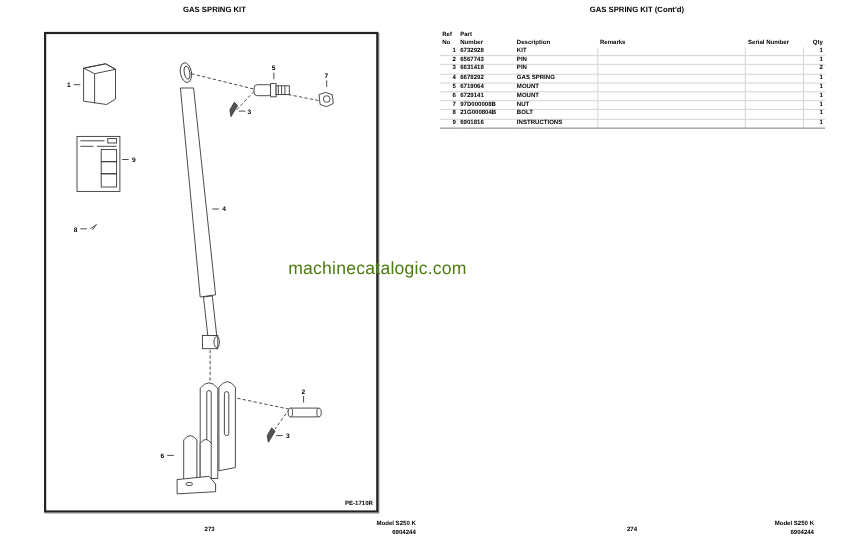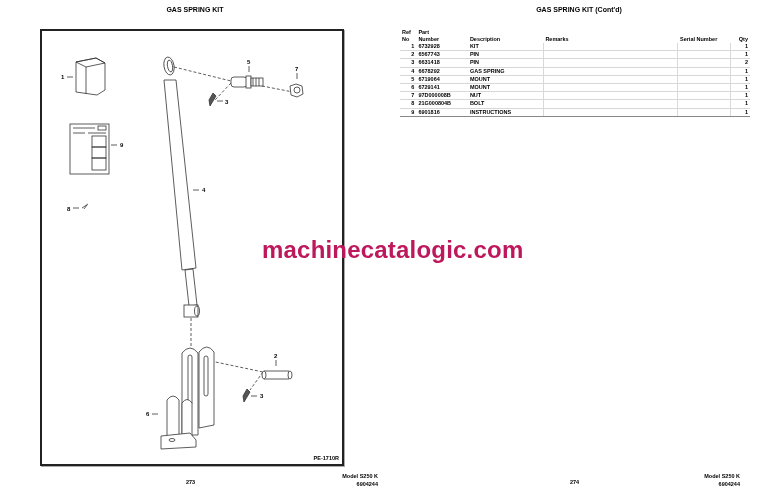--- a/index.html
+++ b/index.html
@@ -19,22 +19,22 @@
   table.parts td { padding: 0 2px; line-height: 7.2px; font-weight: bold; border-bottom: 1px solid #d8d8d8; }
   table.parts td.ref { text-align: right; width: 10px; }
   table.parts td.pn { width: 40px; }
   table.parts td.desc { width: 60px; border-right: 1px solid #d8d8d8; }
   table.parts td.rem { width: 110px; border-right: 1px solid #d8d8d8; }
   table.parts td.sn { width: 40px; border-right: 1px solid #d8d8d8; }
   table.parts td.qty { text-align: right; width: 12px; }
   table.parts tr.last td { border-bottom: 1px solid #888; }
   table.parts th.qty { text-align: right; }
   .footer { position: absolute; font-size: 5.5px; font-weight: bold; }
-  .watermark { position: absolute; left: 262px; top: 236px; font-size: 24px; font-weight: bold;
-               color: #be185d; letter-spacing: 0.2px; }
+  .watermark { position: absolute; left: 262px; top: 236px; font-size: 16px; font-weight: normal;
+               color: #4d7c0f; letter-spacing: 0.2px; }
 </style>
 </head>
 <body>
 
 <div id="left-title" class="page-title">GAS SPRING KIT</div>
 <div id="right-title" class="page-title">GAS SPRING KIT (Cont'd)</div>
 
 <div class="frame">
   <div class="fig-code">PE-1710R</div>
 </div>

